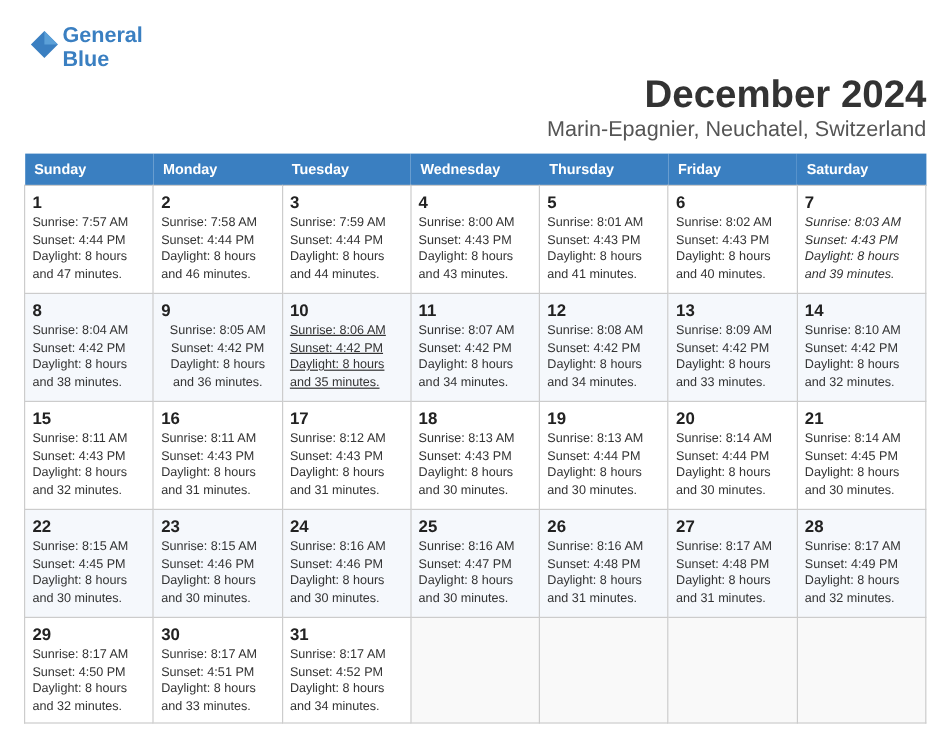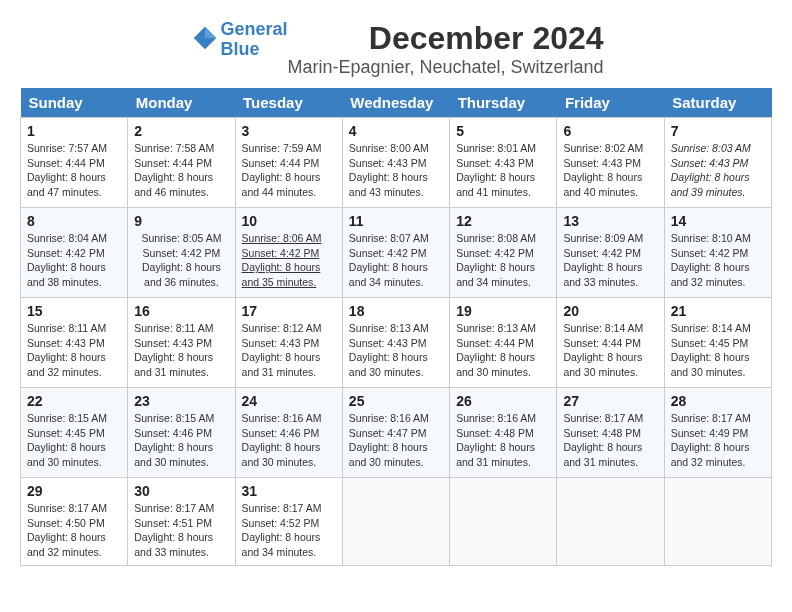--- a/index.html
+++ b/index.html
@@ -5,21 +5,21 @@
     * { box-sizing: border-box; margin: 0; padding: 0; }
     body {
       font-family: Arial, sans-serif;
       background: #fff;
       width: 792px;
       min-height: 612px;
       padding: 20px;
     }
     .header {
       display: flex;
-      justify-content: center;
+      justify-content: space-between;
       align-items: flex-start;
       margin-bottom: 10px;
     }
     .logo {
       display: flex;
       align-items: center;
     }
     .logo-text {
       font-size: 18px;
       font-weight: bold;
@@ -29,41 +29,42 @@
     .logo-text span {
       color: #3a7fc1;
     }
     .logo-icon {
       width: 30px;
       height: 30px;
       margin-left: 2px;
     }
     .title-area {
       text-align: right;
+      margin-top: 40px;
     }
     .month-title {
       font-size: 32px;
       font-weight: bold;
       color: #333;
     }
     .location {
       font-size: 18px;
       color: #555;
     }
     table {
       width: 100%;
       border-collapse: collapse;
       font-size: 11px;
     }
     th {
       background-color: #3a7fc1;
       color: #fff;
       text-align: left;
       padding: 6px 8px;
-      font-size: 15px;
+      font-size: 12px;
       font-weight: bold;
     }
     td {
       border: 1px solid #ccc;
       vertical-align: top;
       padding: 5px 6px;
       height: 90px;
       width: 14.28%;
       background: #fff;
     }

